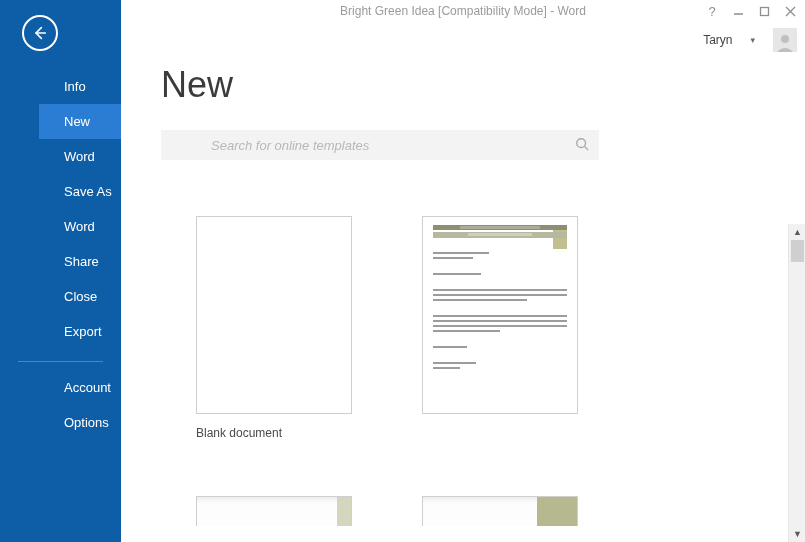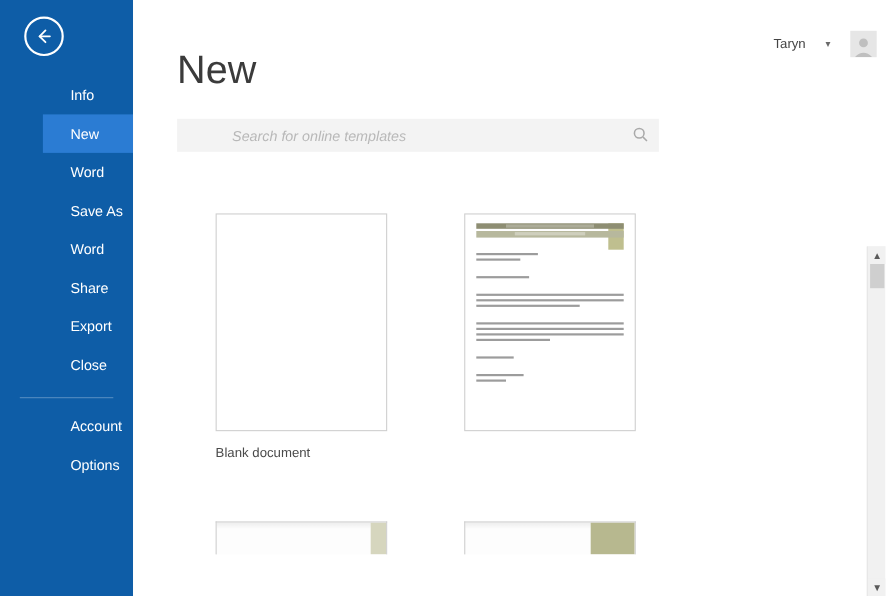--- a/index.html
+++ b/index.html
@@ -66,30 +66,52 @@
           <line x1="6" y1="12" x2="20" y2="12" stroke="#fff" stroke-width="2.5" stroke-linecap="round"></line>
         </svg>
     </div>
     <ul class="menu">
       <li>Info</li>
       <li class="active">New</li>
       <li>Word</li>
       <li>Save As</li>
       <li>Word</li>
       <li>Share</li>
+      <li>Close</li>
       <li>Export</li>
-      <li>Close</li>
       <li class="sep"></li>
       <li>Account</li>
       <li>Options</li>
     </ul>
   </div>
 
   <div class="main">
 
+    <div class="titlebar">
+      <span>Bright Green Idea [Compatibility Mode] - Word</span>
+      <div class="controls">
+        <span>?</span>
+        <span>
+            <svg width="11" height="11" viewBox="0 0 11 11">
+              <line x1="1" y1="8" x2="10" y2="8" stroke="#8e8e8e" stroke-width="1.5"></line>
+            </svg>
+          </span>
+        <span>
+            <svg width="11" height="11" viewBox="0 0 11 11">
+              <rect x="1.5" y="1.5" width="8" height="8" fill="none" stroke="#8e8e8e" stroke-width="1.3"></rect>
+            </svg>
+          </span>
+        <span>
+            <svg width="11" height="11" viewBox="0 0 11 11">
+              <line x1="1" y1="1" x2="10" y2="10" stroke="#8e8e8e" stroke-width="1.3"></line>
+              <line x1="10" y1="1" x2="1" y2="10" stroke="#8e8e8e" stroke-width="1.3"></line>
+            </svg>
+          </span>
+      </div>
+    </div>
 
     <div class="user-row">
       <span>Taryn</span>
       <span class="caret">▾</span>
       <span class="avatar">
         <svg width="20" height="20" viewBox="0 0 20 20">
             <circle cx="10" cy="7" r="4" fill="#bfbfbf"></circle>
             <path d="M2 20 Q10 12 18 20 Z" fill="#bfbfbf"></path>
           </svg>
       </span>

